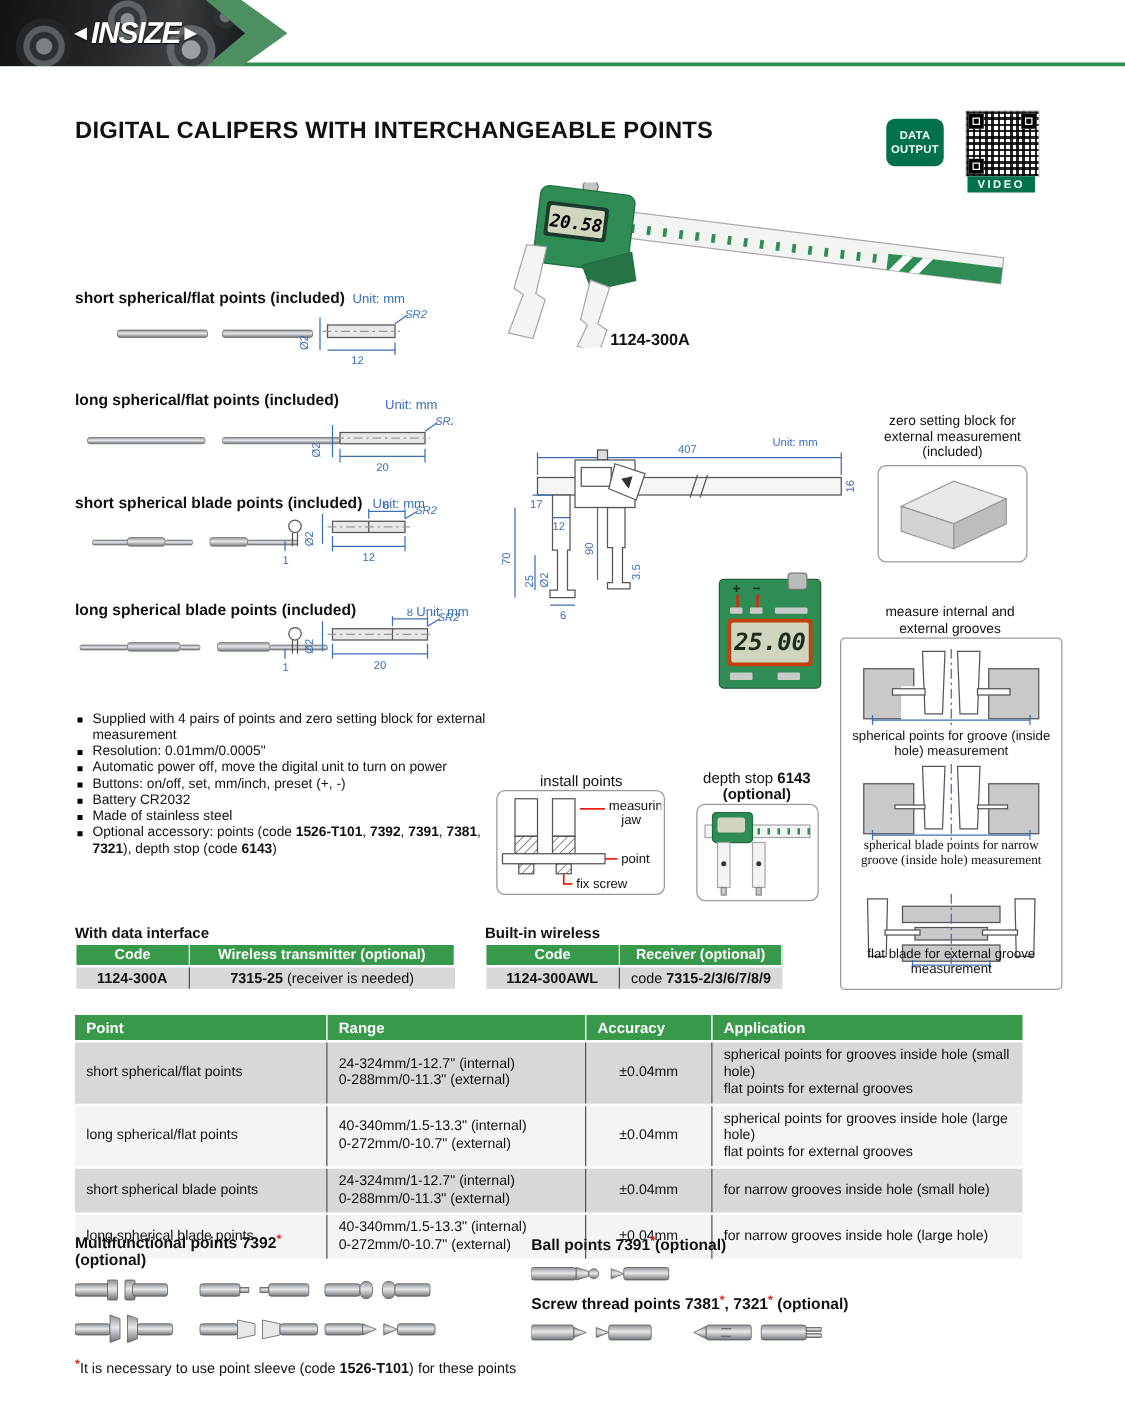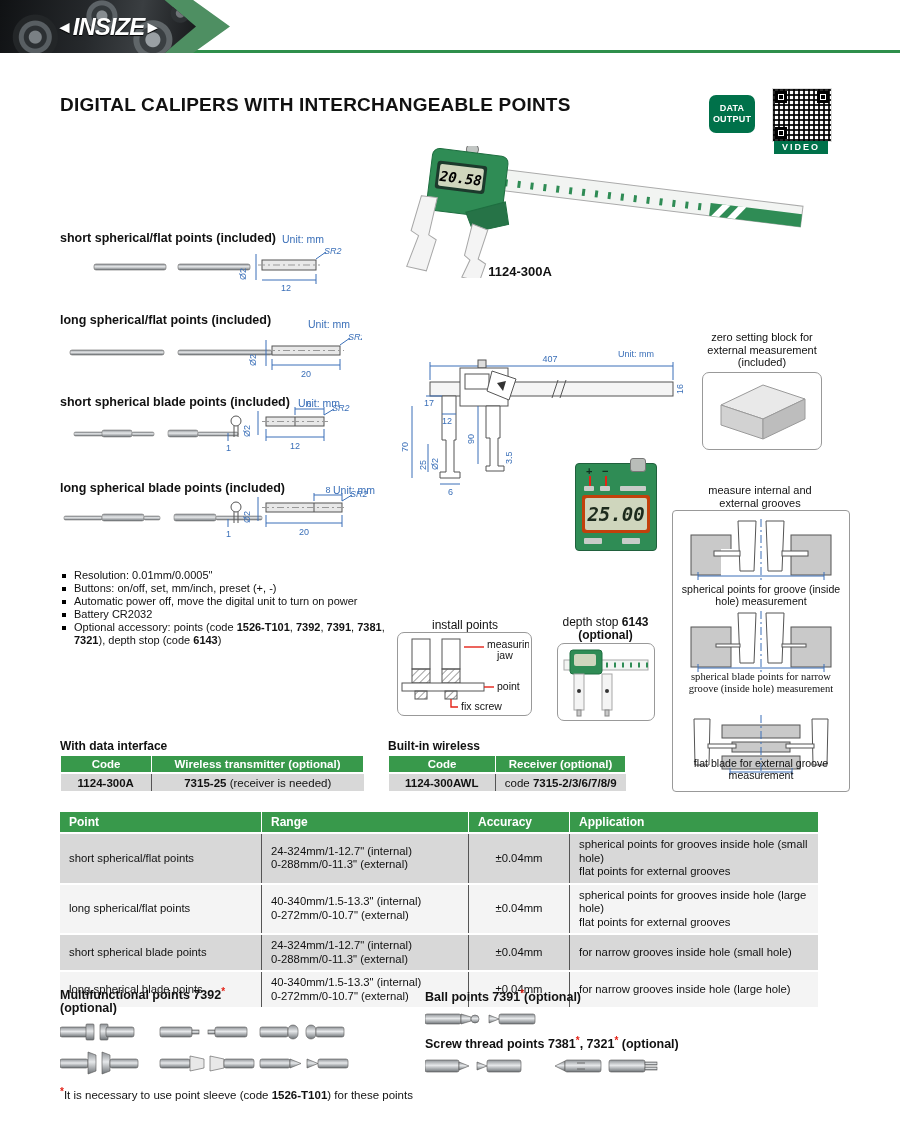--- a/index.html
+++ b/index.html
@@ -339,24 +339,26 @@
       <rect x="100" y="29" width="28" height="4" fill="#fff" stroke="#555"></rect>
       <line x1="75" y1="0" x2="75" y2="60" stroke="#3A6FB8" stroke-dasharray="8 3 2 3" stroke-width="1"></line>
       <line x1="44" y1="57" x2="106" y2="57" class="dimline"></line>
       <line x1="44" y1="53" x2="44" y2="60" class="dimline"></line>
         <line x1="106" y1="53" x2="106" y2="60" class="dimline"></line>
     </svg>
     <div class="caption-sm" style="left:6px;top:246px;width:164px;">flat blade for external groove measurement</div>
   </div>
 
   <div class="features">
+    <div class="li">Supplied with 4 pairs of points and zero setting block for external measurement</div>
     <div class="li">Resolution: 0.01mm/0.0005"</div>
+    <div class="li">Automatic power off, move the digital unit to turn on power</div>
     <div class="li">Buttons: on/off, set, mm/inch, preset (+, -)</div>
-    <div class="li">Automatic power off, move the digital unit to turn on power</div>
     <div class="li">Battery CR2032</div>
+    <div class="li">Made of stainless steel</div>
     <div class="li">
       <span>Optional accessory: points (code </span><b>1526-T101</b><span>, </span><b>7392</b><span>, </span><b>7391</b><span>, </span><b>7381</b><span>, </span><b>7321</b><span>), depth stop (code </span><b>6143</b><span>)</span>
     </div>
   </div>
 
   <div class="abs" style="left:400px;top:618px;width:130px;text-align:center;font-size:12px;">install points</div>
   <div class="round-box" style="left:397px;top:632px;width:133px;height:82px;">
     <svg width="131" height="80" viewBox="0 0 131 80">
       <defs>
           <pattern id="hatch" width="5" height="5" patternUnits="userSpaceOnUse" patternTransform="rotate(45)">

